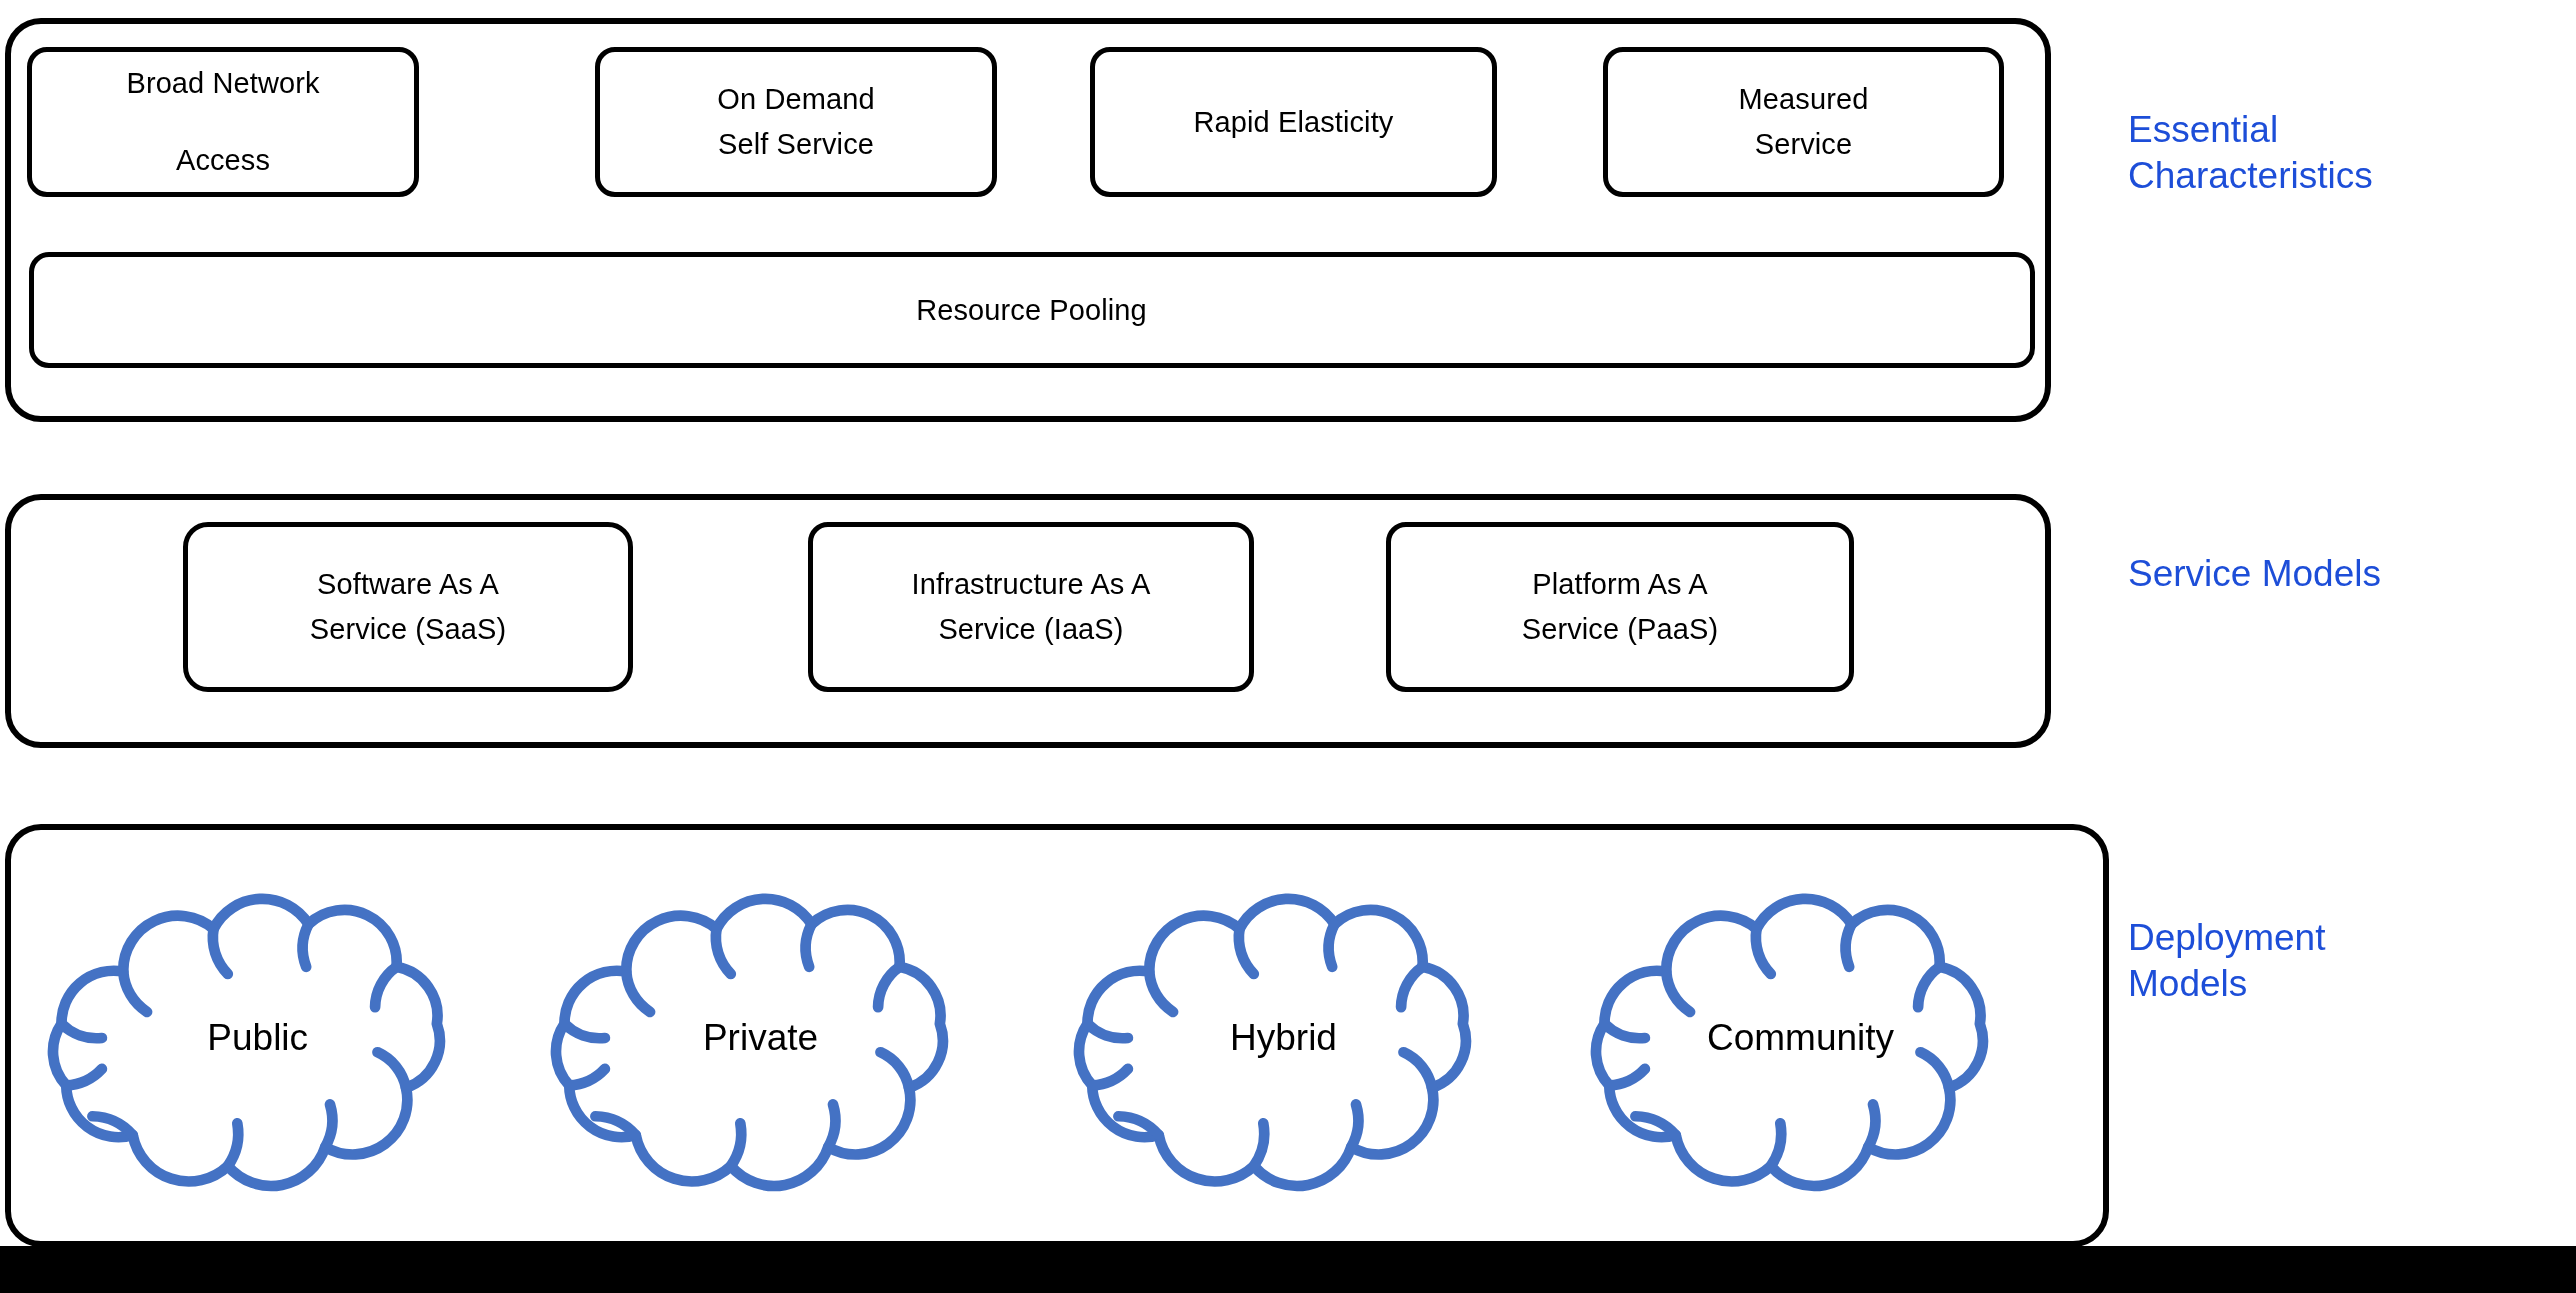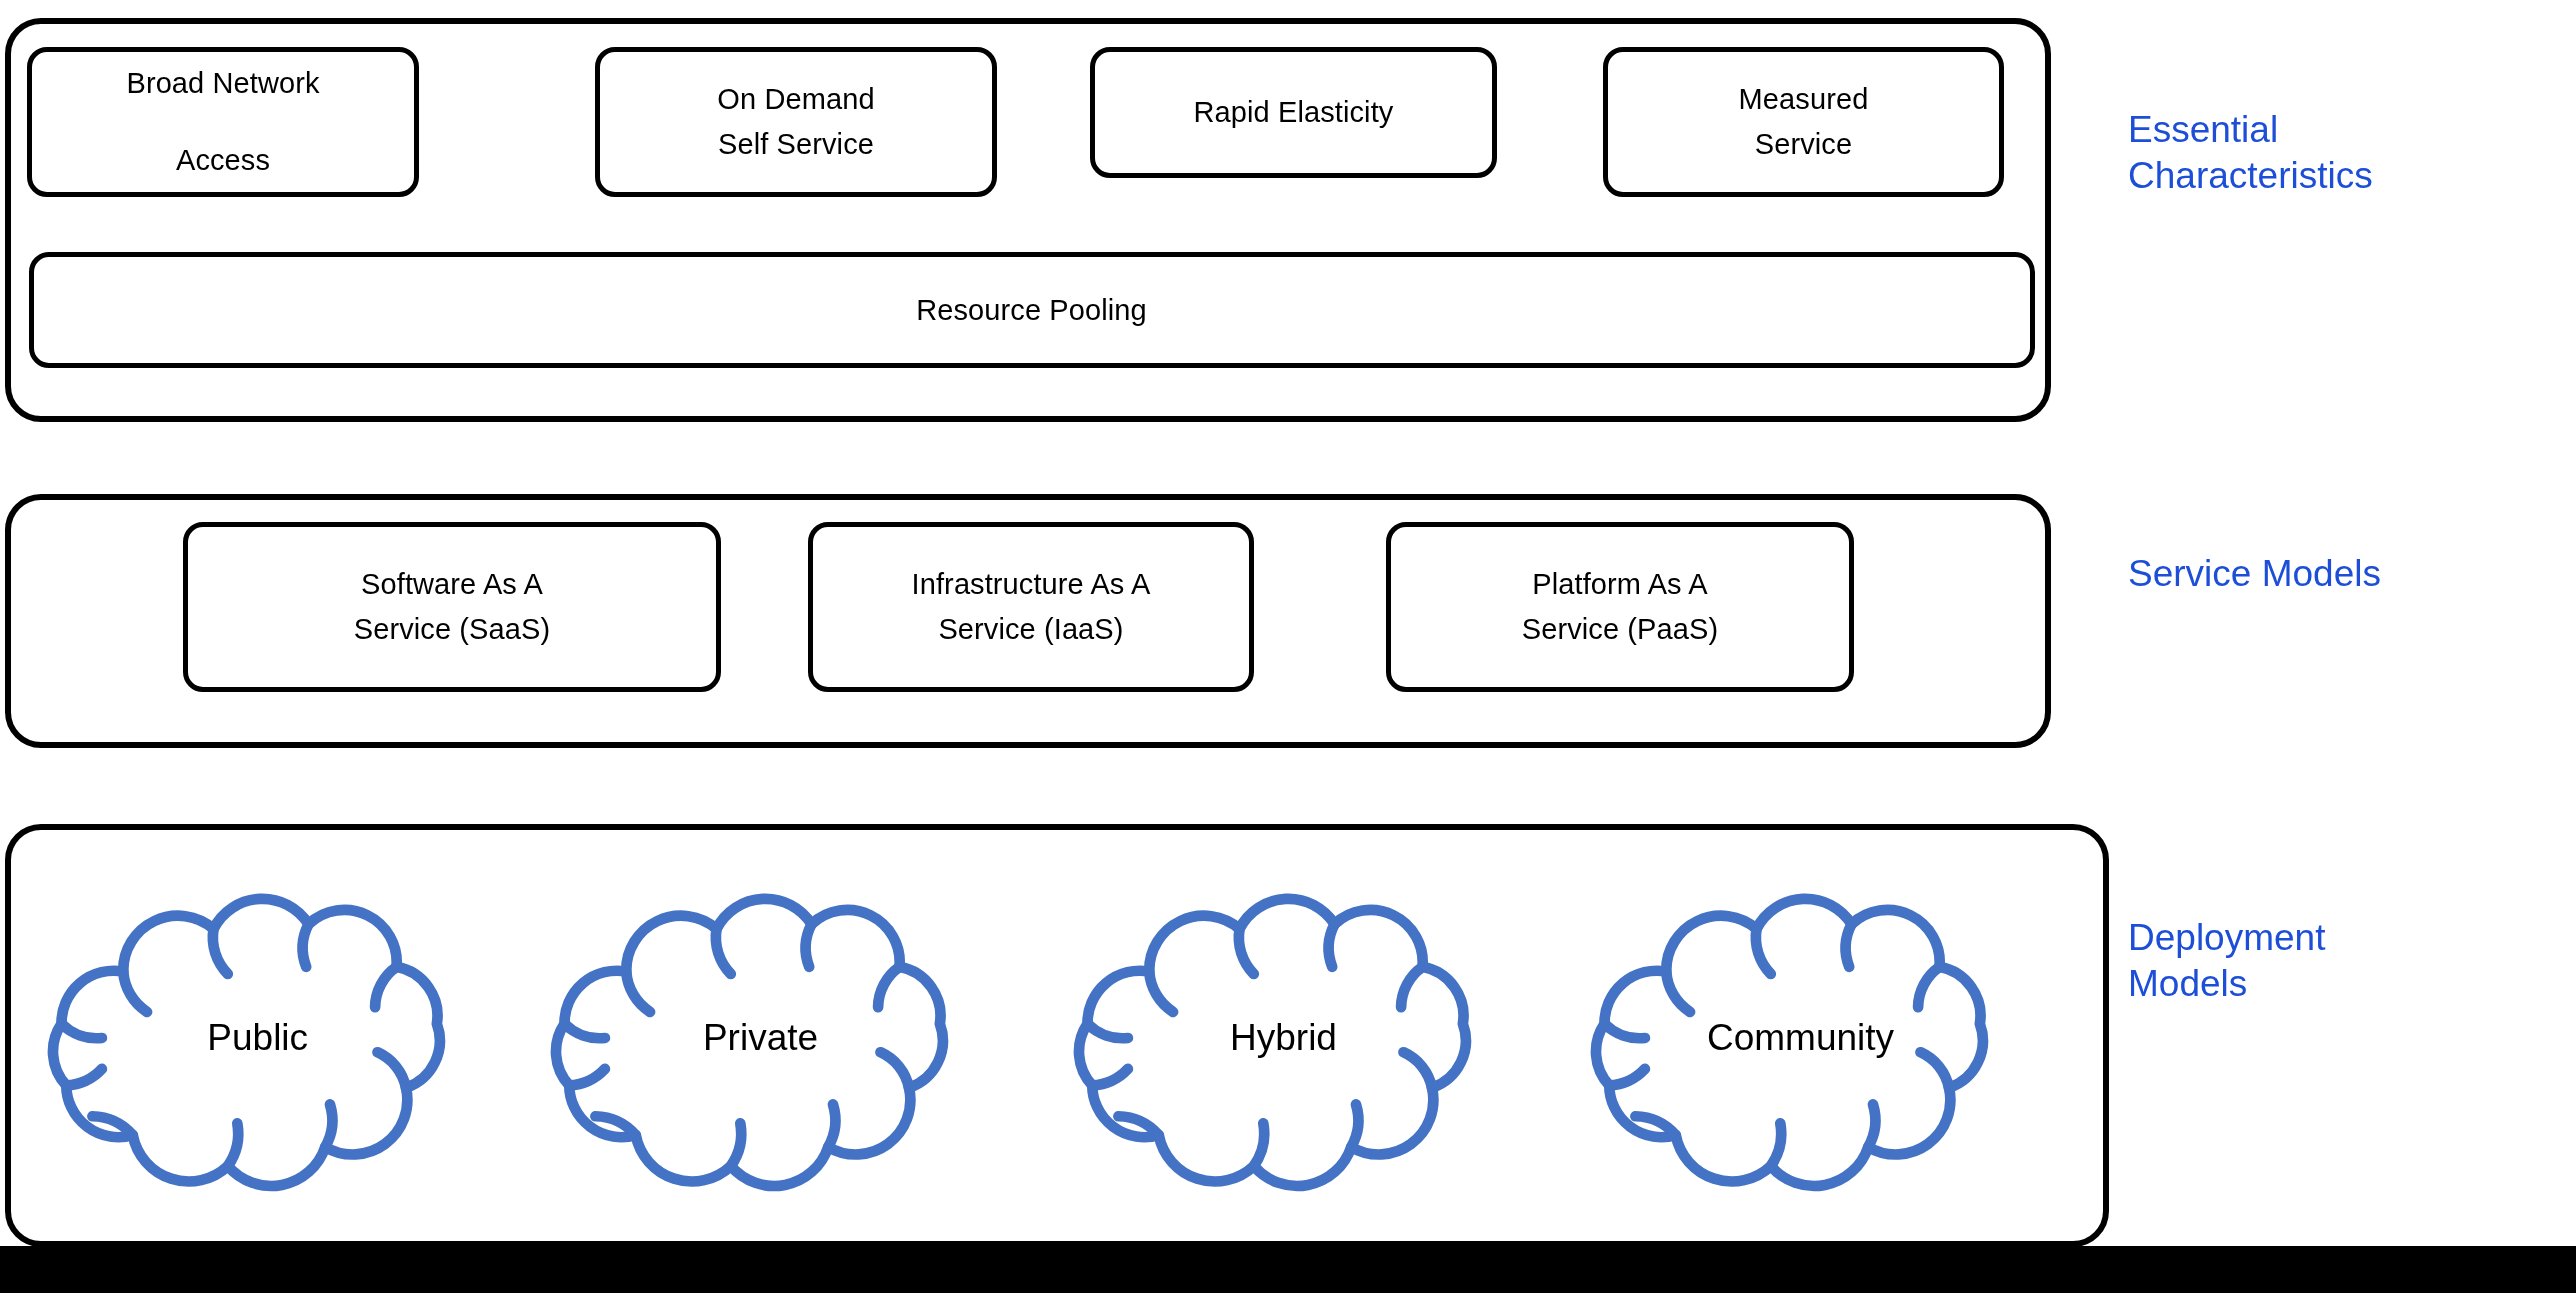--- a/index.html
+++ b/index.html
@@ -85,40 +85,40 @@
 <div class="node" style="left:27px; top:47px; width:392px; height:150px;gap:32px;">
   <span class="ln">Broad Network</span>
   <span class="ln">Access</span>
 </div>
 
 <div class="node" style="left:595px; top:47px; width:402px; height:150px;">
   <span class="ln">On Demand</span>
   <span class="ln">Self Service</span>
 </div>
 
-<div class="node" style="left:1090px; top:47px; width:407px; height:131px;">
+<div class="node" style="left:1090px; top:47px; width:407px; height:150px;">
   <span class="ln">Rapid Elasticity</span>
 </div>
 
 <div class="node" style="left:1603px; top:47px; width:401px; height:150px;">
   <span class="ln">Measured</span>
   <span class="ln">Service</span>
 </div>
 
 <div class="node" style="left:28.5px; top:252px; width:2006px; height:116px;">
   <span class="ln">Resource Pooling</span>
 </div>
 
 <div class="caption" style="left:2128px; top:107px; width:427px;">Essential
 Characteristics</div>
 
 <div class="band" style="left:4.7px; top:494px; width:2046px; height:254px;">
 </div>
 
-<div class="node" style="left:183px; top:522px; width:538px; height:170px;">
+<div class="node" style="left:183px; top:522px; width:450px; height:170px;border-radius:25px;">
   <span class="ln">Software As A</span>
   <span class="ln">Service (SaaS)</span>
 </div>
 
 <div class="node" style="left:808px; top:522px; width:446px; height:170px;">
   <span class="ln">Infrastructure As A</span>
   <span class="ln">Service (IaaS)</span>
 </div>
 
 <div class="node" style="left:1386px; top:522px; width:468px; height:170px;">

